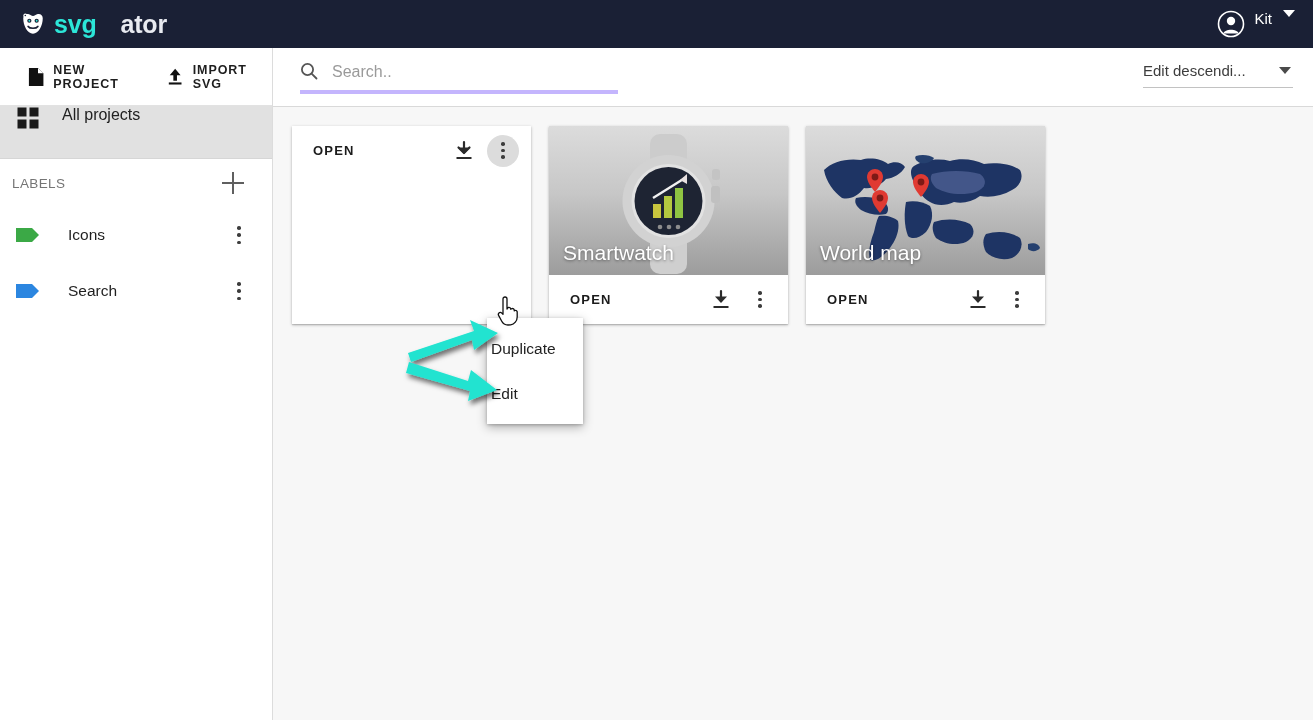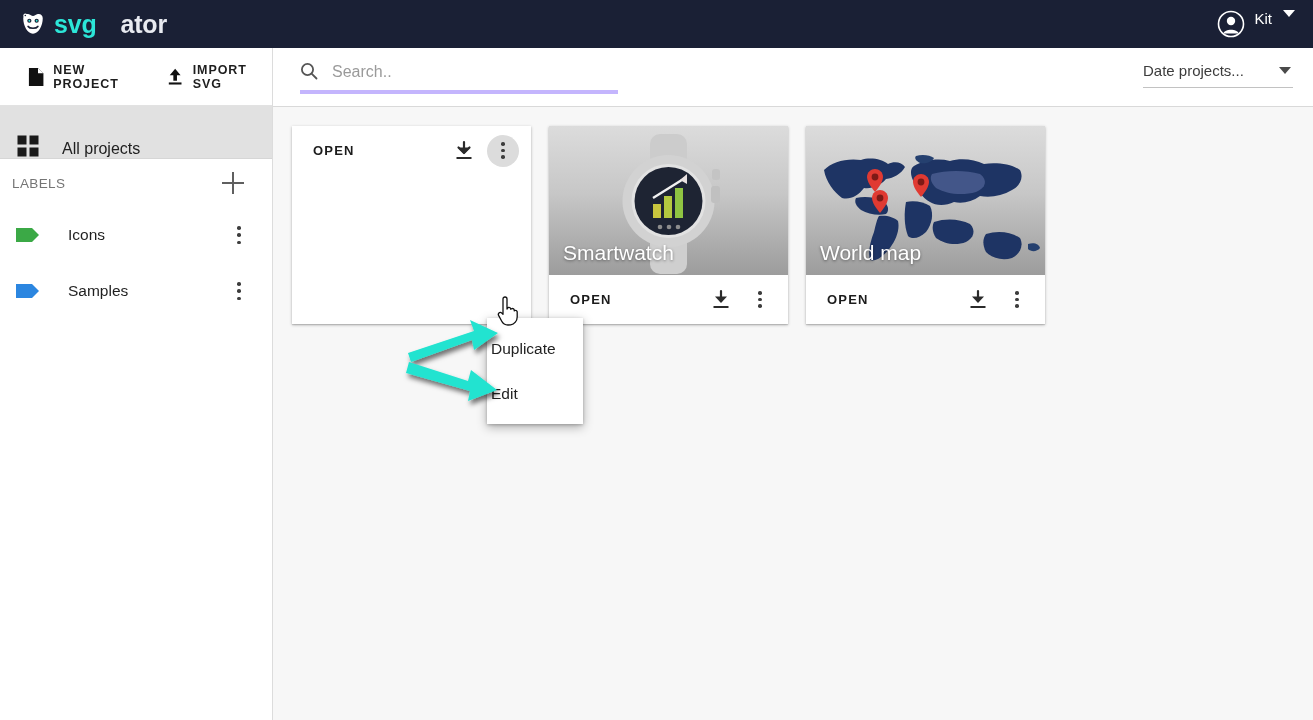--- a/index.html
+++ b/index.html
@@ -90,21 +90,21 @@
   }
   .sb-action-label {
     font-size: 12.5px;
     font-weight: bold;
     letter-spacing: 0.9px;
     color: #1e1e1e;
   }
   .all-projects {
     height: 53px;
     display: flex;
-    align-items: flex-end;
+    align-items: flex-start;
     padding-left: 16px;
     gap: 22px;
     background: #e1e1e1;
     cursor: pointer;
     border-bottom: 1px solid #d6d6d6;
     box-sizing: border-box;
   }
   .grid-icon { width: 24px; height: 24px; display:block; }
   .all-projects-label {
     font-size: 16px;
@@ -416,40 +416,40 @@
       <span></span>
         <span></span>
         <span></span>
     </div>
   </div>
 
   <div class="label-row">
     <svg class="tag-icon" viewBox="0 0 24 16">
       <path d="M0,1 L16,1 L23,8 L16,15 L0,15 Z" fill="#2b86e0"></path>
     </svg>
-    <span class="label-name">Samples</span>
+    <span class="label-name">Search</span>
     <div class="kebab">
       <span></span>
         <span></span>
         <span></span>
     </div>
   </div>
 </div>
 
 <div class="content-header">
   <div class="search-wrap">
     <svg class="search-icon" viewBox="0 0 18 18">
       <circle cx="7.5" cy="7.5" r="5.6" fill="none" stroke="#555555" stroke-width="1.8"></circle>
       <line x1="11.6" y1="11.6" x2="16.5" y2="16.5" stroke="#555555" stroke-width="1.8" stroke-linecap="round"></line>
     </svg>
     <input class="search-input" type="text" placeholder="Search.." style="">
   </div>
 
   <div class="sort-wrap">
-    <span class="sort-value">Date projects...</span>
+    <span class="sort-value">Edit descendi...</span>
     <span class="sort-caret"></span>
   </div>
 </div>
 
 <div class="grid">
 
   <div class="card">
     <div class="card-actions">
       <span class="open-label">OPEN</span>
       <svg class="dl-icon" viewBox="0 0 22 22">

